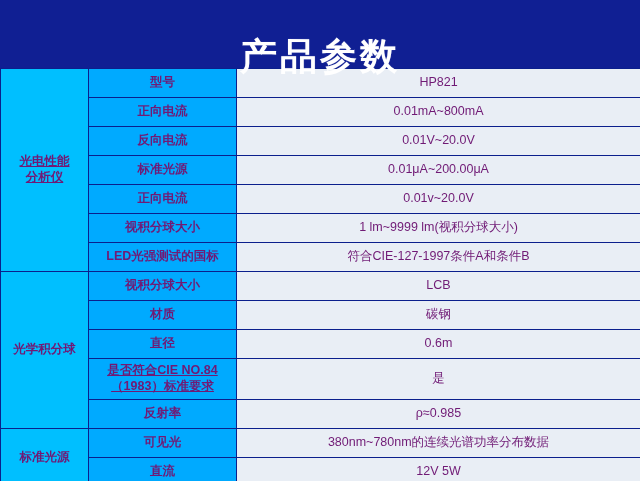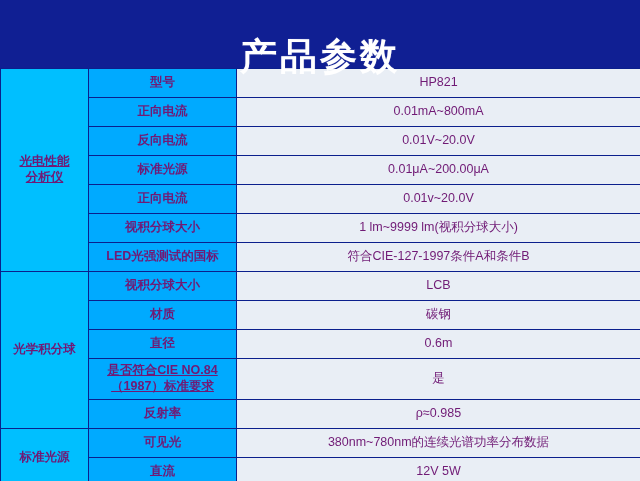--- a/index.html
+++ b/index.html
@@ -148,21 +148,21 @@
         <td class="label-cell">材质</td>
         <td class="value-cell">碳钢</td>
       </tr>
       <tr>
         <td class="label-cell">直径</td>
         <td class="value-cell">0.6m</td>
       </tr>
       <tr>
         <td class="label-cell two-line" style="height:40px">
           <div>是否符合CIE NO.84</div>
-          <div>（1987）标准要求</div>
+          <div>（1983）标准要求</div>
         </td>
         <td class="value-cell">是</td>
       </tr>
       <tr>
         <td class="label-cell">反射率</td>
         <td class="value-cell">ρ≈0.985</td>
       </tr>
 
       <tr>
         <td class="group-cell" rowspan="2">

